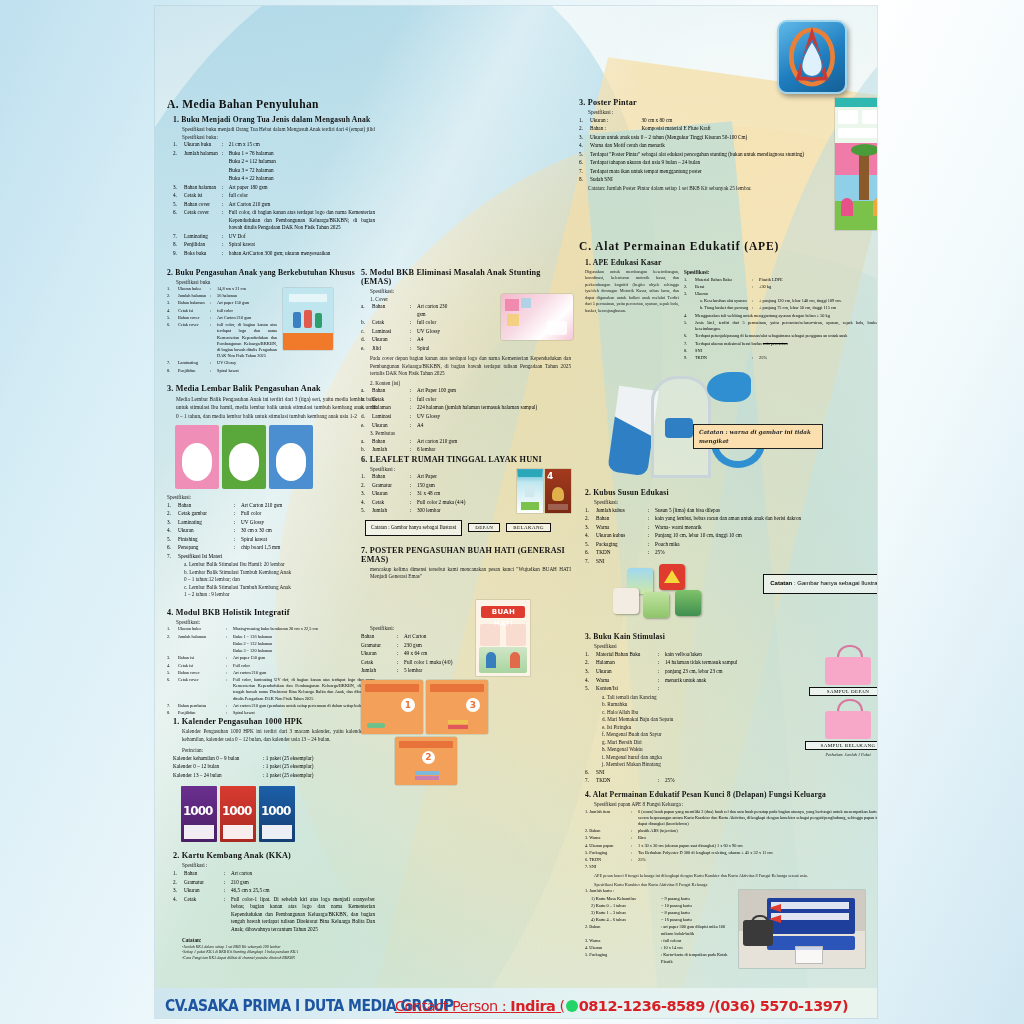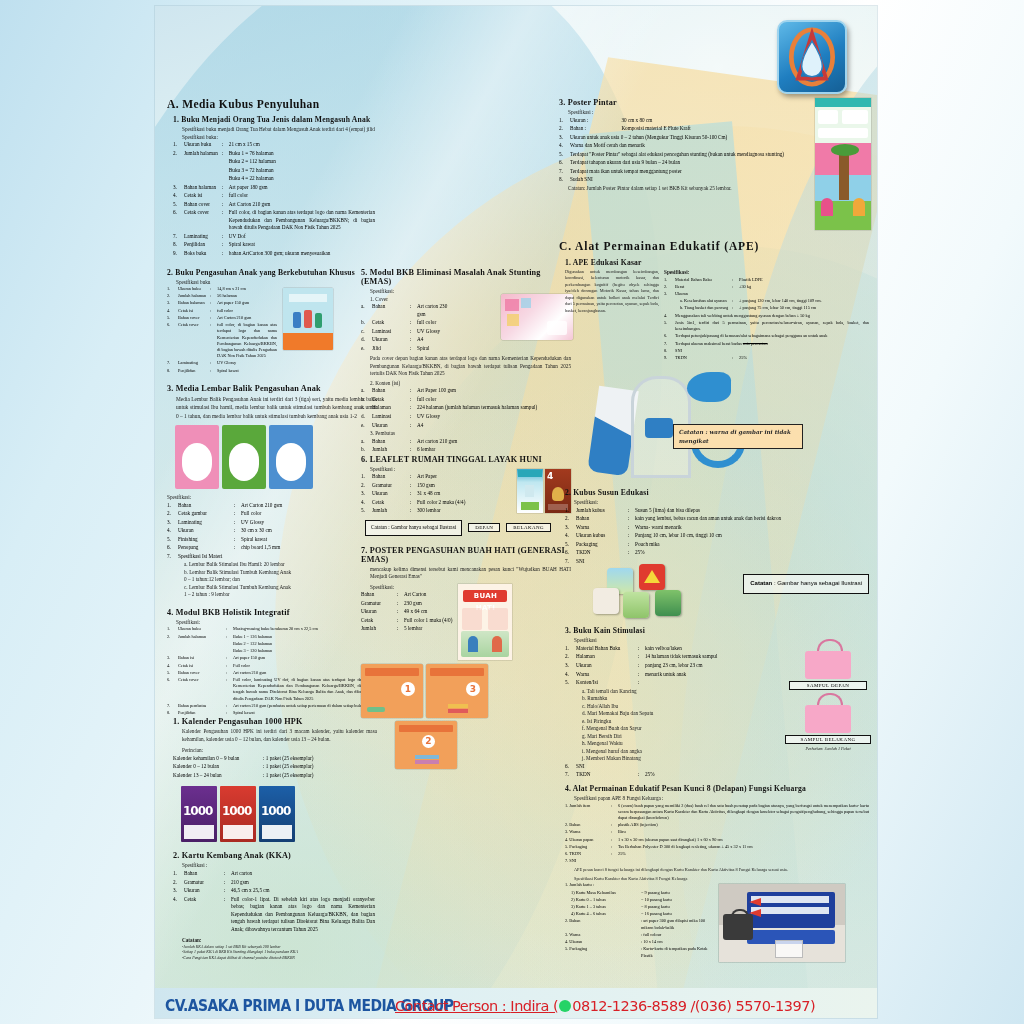--- a/index.html
+++ b/index.html
@@ -73,21 +73,21 @@
   .logo{
     position:absolute;left:622px;top:14px;width:66px;height:70px;
     border-radius:10px;background:linear-gradient(150deg,#5fb9e8,#1f7ec0 55%,#155f95);
     border:2px solid #9fd4ee;box-shadow:2px 3px 5px rgba(0,0,0,.35);
   }
 
   
   .col{position:absolute;box-sizing:border-box;}
   .colL{left:12px;top:92px;width:210px;}
   .colM{left:206px;top:92px;width:210px;}
-  .colR{left:404px;top:92px;width:312px;}
+  .colR{left:424px;top:92px;width:312px;}
 
   
   .secA{font-weight:bold;font-size:11.5px;letter-spacing:.4px;color:#111;margin:0 0 5px 0;}
   .secB{font-weight:bold;font-size:11.5px;letter-spacing:.9px;color:#111;margin:14px 0 6px 0;}
   .item-h{font-weight:bold;font-size:7.6px;color:#111;margin:0 0 2px 0;letter-spacing:.2px;}
   .item-h.big{font-size:8.2px;}
   .sub{font-size:5.2px;color:#1a1a1a;line-height:1.45;}
   .sub.t6{font-size:4.3px;line-height:1.5;}
   .indent{padding-left:9px;}
   .indent2{padding-left:17px;}
@@ -138,21 +138,21 @@
     border:7px solid #2f8fd0;border-radius:50%;border-top-color:transparent;}
 
   .footer-bar{position:absolute;left:0;bottom:0;width:722px;height:30px;
     background:linear-gradient(90deg,#cfe6ef,#dff0f3 40%,#eaf4ee);}
   .brand{position:absolute;left:10px;bottom:3px;font-family:"DejaVu Sans",sans-serif;
     font-weight:bold;font-size:15px;color:#1d55a0;letter-spacing:-.6px;transform:scaleX(.93);
     transform-origin:left bottom;}
   .contact{position:absolute;left:240px;bottom:4px;font-family:"DejaVu Sans",sans-serif;
     font-size:14.5px;color:#d81f26;white-space:nowrap;letter-spacing:-.5px;}
   .contact .u{text-decoration:underline;margin-top:44px;}
-  .contact .b{font-weight:normal;}
+  .contact .b{font-weight:bold;}
   .wa{display:inline-block;width:12px;height:12px;border-radius:50%;background:#25d366;
     vertical-align:-1px;margin:0 1px;}
 </style>
 </head>
 <body>
 
 <div id="stage">
   <div class="page-bg"></div>
 
   <div class="poster">
@@ -168,21 +168,21 @@
 
     <div class="logo">
       <svg viewBox="0 0 66 70" width="62" height="66" style="display:block;margin:2px auto;">
         <ellipse cx="33" cy="35" rx="22" ry="29" fill="none" stroke="#e8803a" stroke-width="5"></ellipse>
         <path d="M33 10 L48 58 L18 58 Z" fill="none" stroke="#c63a3a" stroke-width="4"></path>
         <path d="M33 18 C24 32 22 40 22 45 a11 11 0 0 0 22 0 c0-5-2-13-11-27z" fill="#dff2fb" stroke="#2b7fc0" stroke-width="1.5"></path>
       </svg>
     </div>
 
     <div class="col colL">
-      <div class="secA">A. Media Kubus Penyuluhan</div>
+      <div class="secA">A. Media Bahan Penyuluhan</div>
 
       <div style="padding-left:6px;">
         <div class="item-h"><span>1.</span>
           <span>Buku Menjadi Orang Tua Jenis dalam Mengasuh Anak</span></div>
         <div class="sub indent justify">Spesifikasi buku menjadi Orang Tua Hebat dalam Mengasuh Anak terdiri dari 4 (empat) jilid</div>
         <div class="sub indent">Spesifikasi buku:</div>
         <table class="spec indent">
           <tbody>
               <tr>
                 <td class="n">1.</td>
@@ -696,21 +696,21 @@
           <div class="note-box">Catatan : Gambar hanya sebagai Ilustrasi</div>
           <div class="lbl-box">DEPAN</div>
           <div class="lbl-box">BELAKANG</div>
         </div>
       </div>
 
       <div style="margin-top:10px;">
         <div class="item-h big"><span>7.</span>
           <span>POSTER PENGASUHAN BUAH HATI (GENERASI EMAS)</span></div>
         <div class="sub indent justify">mencakup kelima dimensi tersebut kami mencanakan pesan kunci "Wujudkan BUAH HATI Menjadi Generasi Emas"</div>
-        <div style="display:flex;gap:4px;margin-top:3px;">
+        <div style="display:flex;gap:22px;margin-top:19px;align-items:flex-end;">
           <div style="flex:none;">
             <div class="sub indent">Spesifikasi:</div>
             <table class="spec indent">
               <tbody>
                   <tr>
                     <td class="k" style="width:32px;">Bahan</td>
                     <td class="c">:</td>
                     <td>Art Carton</td>
                   </tr>
               <tr>
@@ -979,21 +979,21 @@
             <div class="cube" style="position:absolute;left:30px;top:24px;background:linear-gradient(180deg,#bfe3a0,#8fc46a);"></div>
             <div class="cube" style="position:absolute;left:62px;top:22px;background:linear-gradient(180deg,#7fc26a,#3f8f4f);"></div>
           </div>
           <div class="note-box" style="position:absolute;right:2px;top:8px;font-family:'Liberation Sans',sans-serif;font-size:6px;
                       padding:4px 6px;text-align:left;line-height:1.6;">
             <span style="font-weight:bold;">Catatan</span><span> : Gambar hanya sebagai Ilustrasi</span>
           </div>
         </div>
       </div>
 
-      <div style="margin-top:4px;padding-left:6px;">
+      <div style="margin-top:10px;padding-left:6px;">
         <div class="item-h"><span>3.</span>
           <span>Buku Kain Stimulasi</span></div>
         <div style="display:flex;gap:4px;">
           <div style="flex:1;">
             <div class="sub indent">Spesifikasi</div>
             <table class="spec indent">
               <tbody>
                   <tr>
                     <td class="n">1.</td>
                     <td class="k" style="width:58px;">Material Bahan Baku</td>

